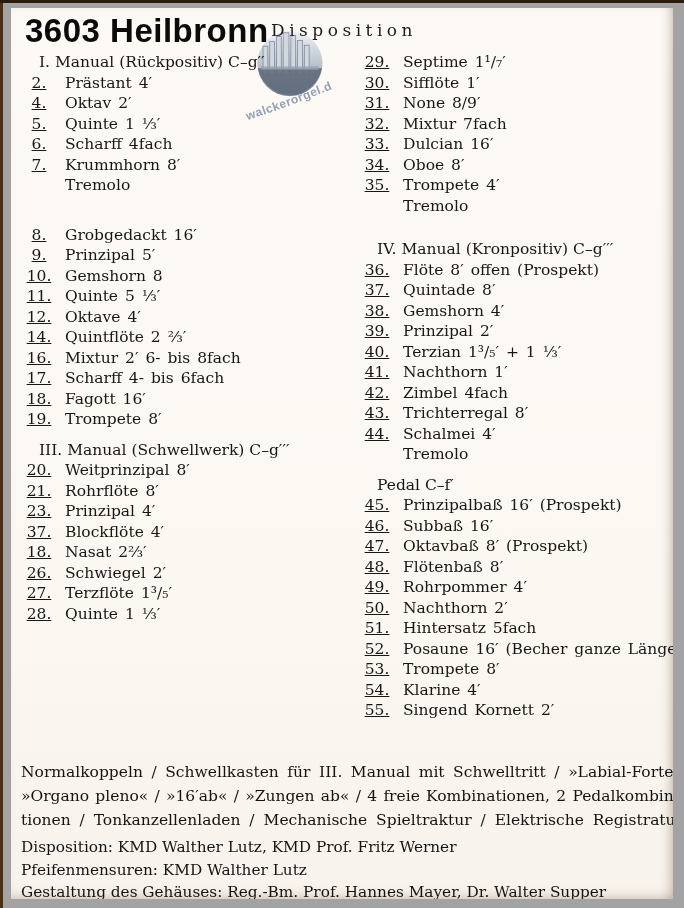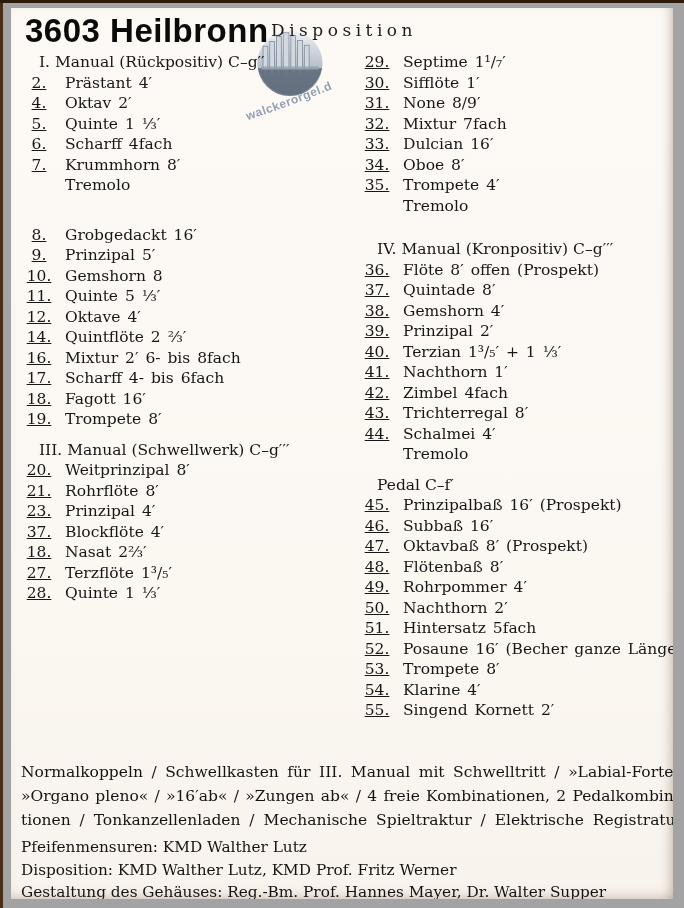--- a/index.html
+++ b/index.html
@@ -89,20 +89,21 @@
           <div class="row"><span class="num">18.</span><span>Fagott 16′</span></div>
           <div class="row"><span class="num">19.</span><span>Trompete 8′</span></div>
         </section>
         <section>
           <div class="sec-h">III. Manual (Schwellwerk) C–g′′′</div>
           <div class="row"><span class="num">20.</span><span>Weitprinzipal 8′</span></div>
           <div class="row"><span class="num">21.</span><span>Rohrflöte 8′</span></div>
           <div class="row"><span class="num">23.</span><span>Prinzipal 4′</span></div>
           <div class="row"><span class="num">37.</span><span>Blockflöte 4′</span></div>
           <div class="row"><span class="num">18.</span><span>Nasat 2⅔′</span></div>
+          <div class="row"><span class="num">26.</span><span>Schwiegel 2′</span></div>
           <div class="row"><span class="num">27.</span><span>Terzflöte 1³/₅′</span></div>
           <div class="row"><span class="num">28.</span><span>Quinte 1 ⅓′</span></div>
         </section>
       </div>
     <div class="col col-right" id="col-right">
         <section>
           <div class="row"><span class="num">29.</span><span>Septime 1¹/₇′</span></div>
           <div class="row"><span class="num">30.</span><span>Sifflöte 1′</span></div>
           <div class="row"><span class="num">31.</span><span>None 8/9′</span></div>
           <div class="row"><span class="num">32.</span><span>Mixtur 7fach</span></div>
@@ -139,19 +140,19 @@
           <div class="row"><span class="num">55.</span><span>Singend Kornett 2′</span></div>
         </section>
       </div>
 
     <div class="footer-para" id="footer-para">
         <div class="fline">Normalkoppeln / Schwellkasten für III. Manual mit Schwelltritt / »Labial-Forte«</div>
         <div class="fline">»Organo pleno« / »16′ab« / »Zungen ab« / 4 freie Kombinationen, 2 Pedalkombina</div>
         <div class="fline">tionen / Tonkanzellenladen / Mechanische Spieltraktur / Elektrische Registratur</div>
       </div>
     <div class="credits" id="credits">
+        <div class="cline">Disposition: KMD Walther Lutz, KMD Prof. Fritz Werner</div>
         <div class="cline">Pfeifenmensuren: KMD Walther Lutz</div>
-        <div class="cline">Disposition: KMD Walther Lutz, KMD Prof. Fritz Werner</div>
         <div class="cline">Gestaltung des Gehäuses: Reg.-Bm. Prof. Hannes Mayer, Dr. Walter Supper</div>
       </div>
 
   </div>
 </div>
 
 </body></html>

